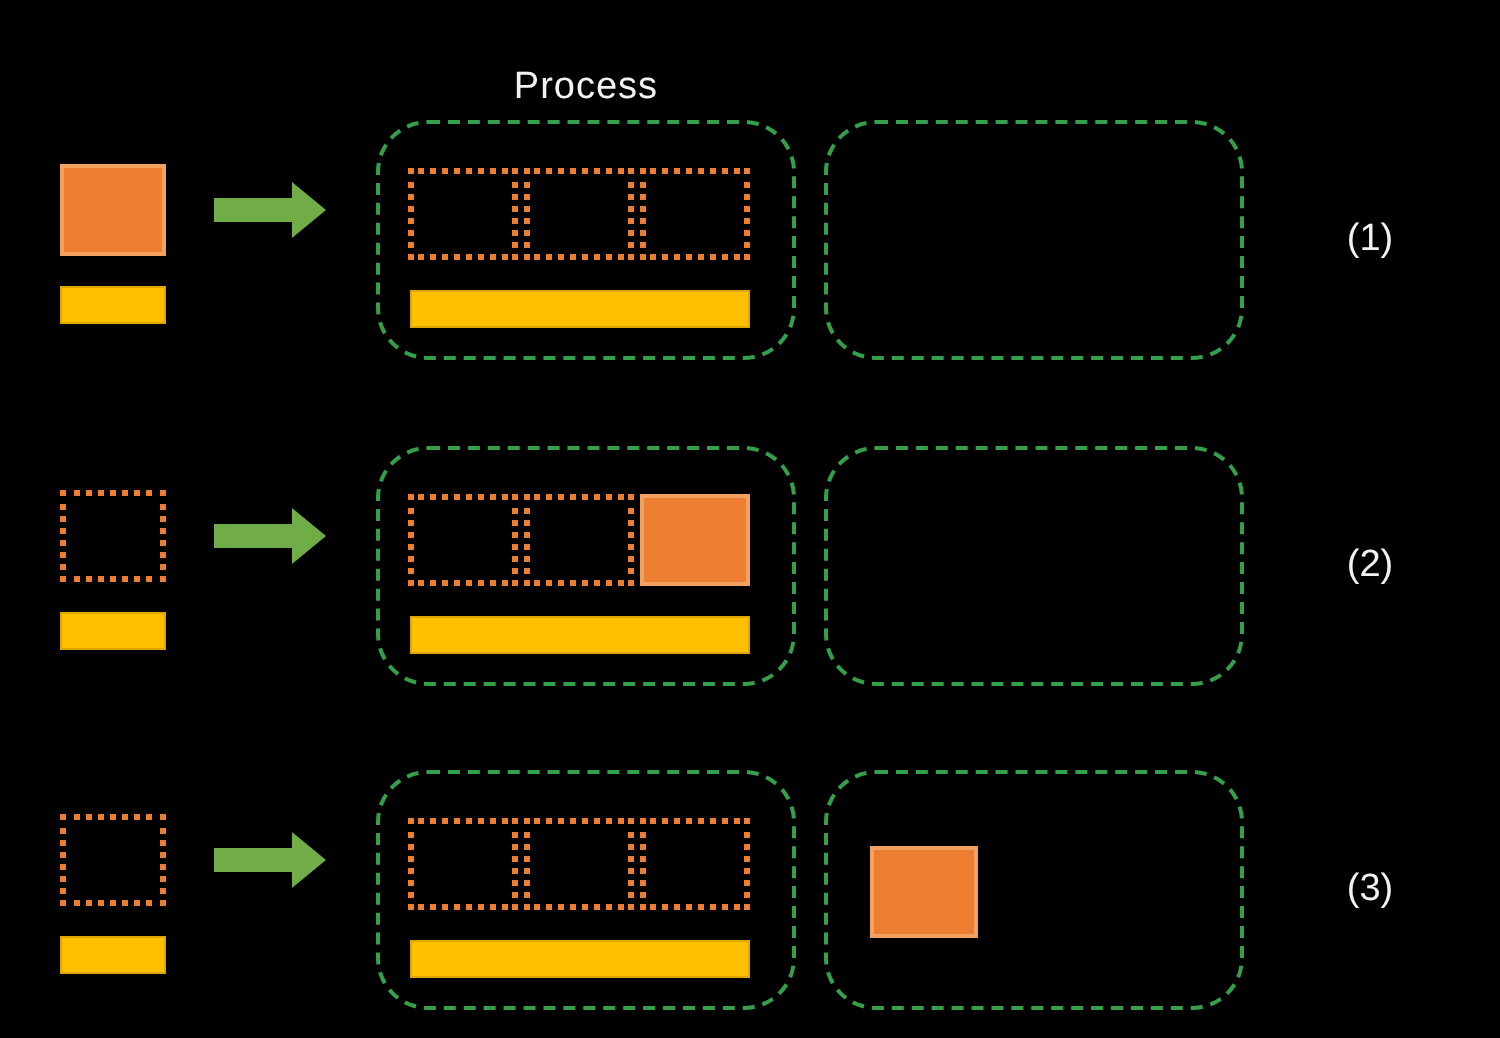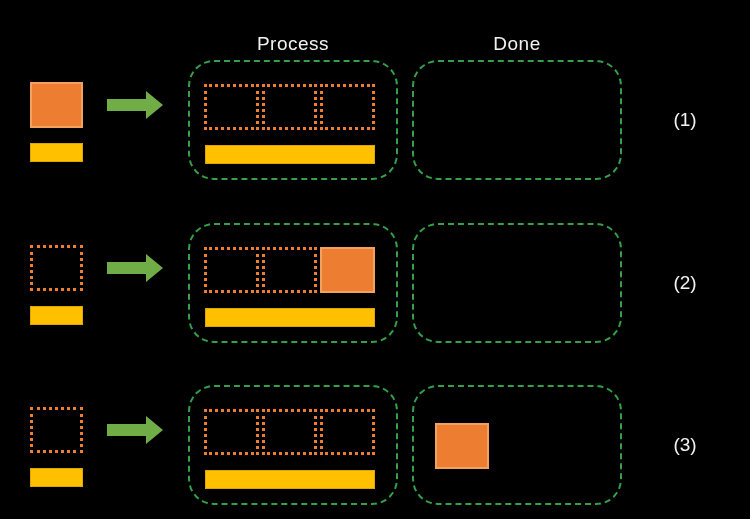--- a/index.html
+++ b/index.html
@@ -113,21 +113,20 @@
     color: var(--text, #f2f2f2);
     font-size: 19px;
   }
 </style>
 </head>
 <body>
 
 <div class="canvas">
 
   <div class="col-header process">Process</div>
-  <div class="col-header done">Done</div>
 
   <div class="row r1">
     <div class="sq src-square solid"></div>
     <div class="src-bar"></div>
     <svg class="arrow" width="56" height="30" viewBox="0 0 56 30">
       <polygon points="0,9 39,9 39,1 56,15 39,29 39,21 0,21" fill="var(--arrow-green, #70AD47)"></polygon>
     </svg>
     <div class="zone process-box">
       <div class="sq slot p1 dashed"></div>
       <div class="sq slot p2 dashed"></div>

